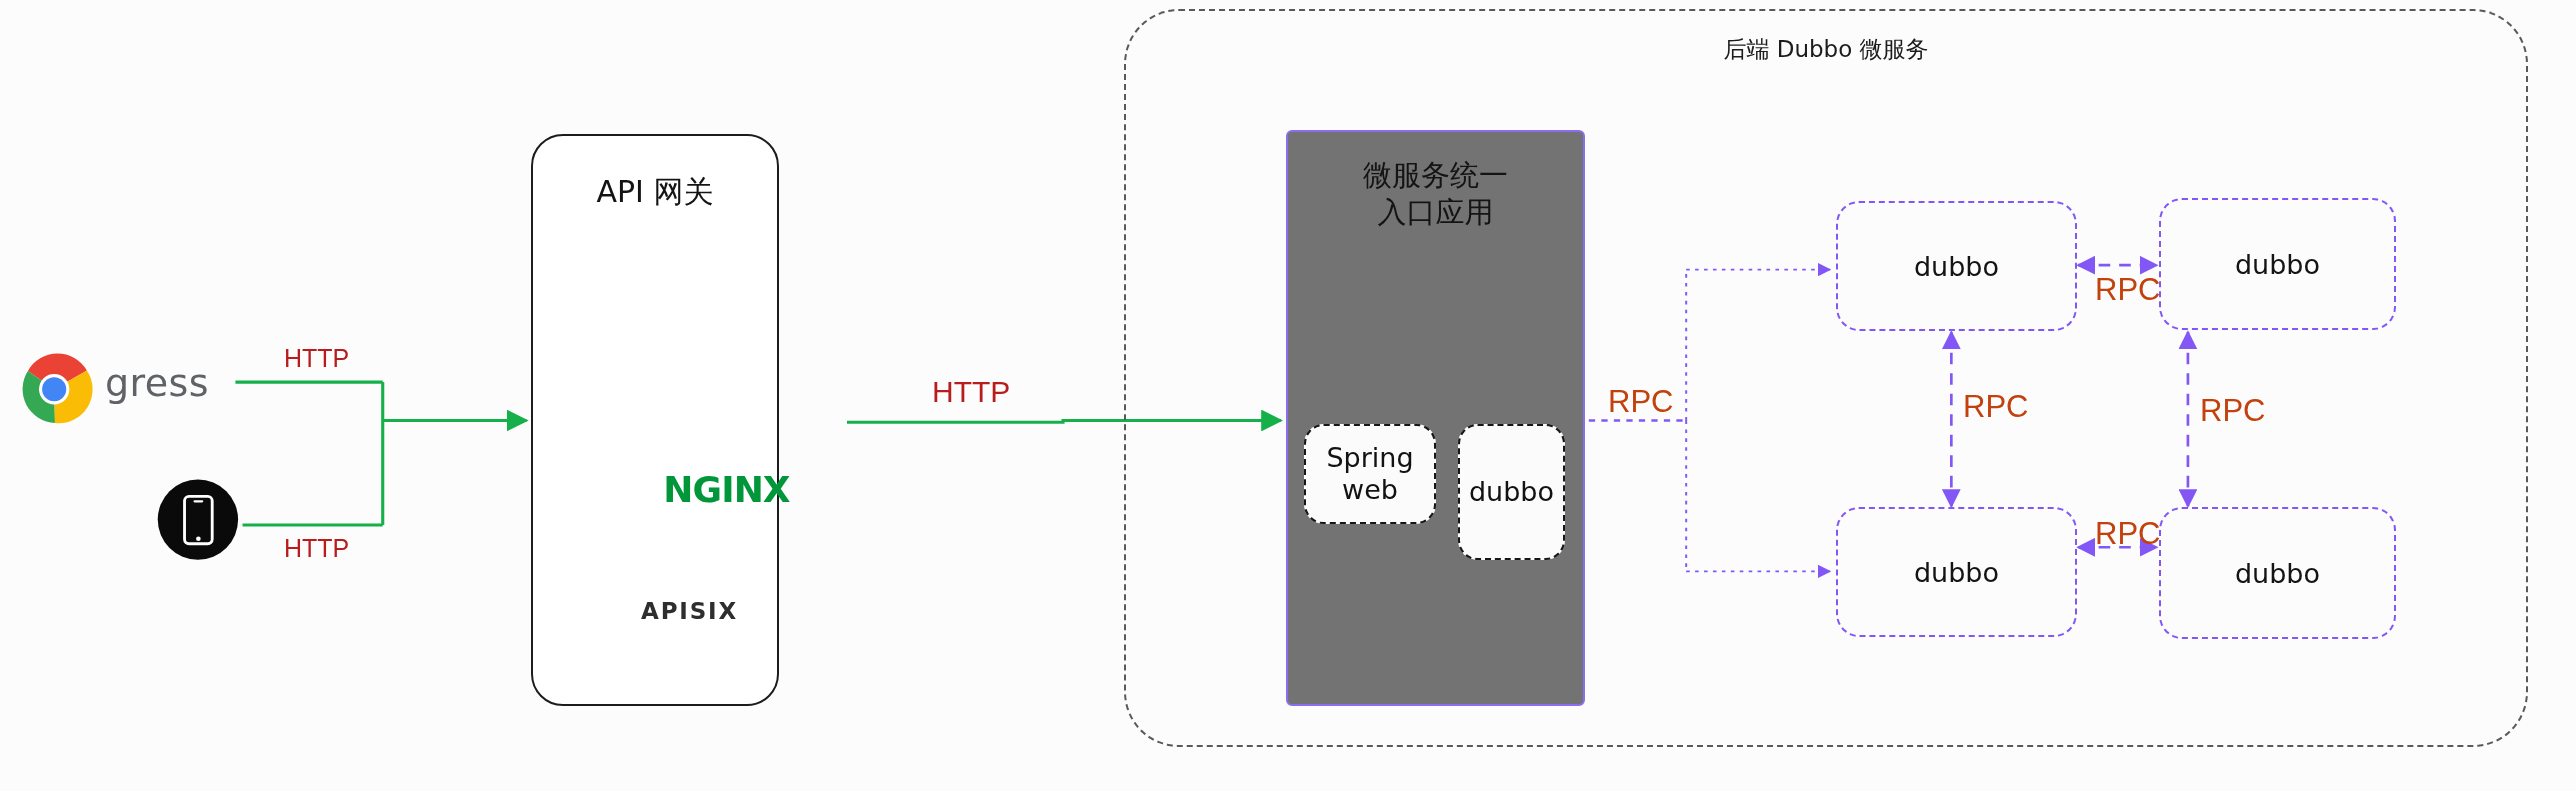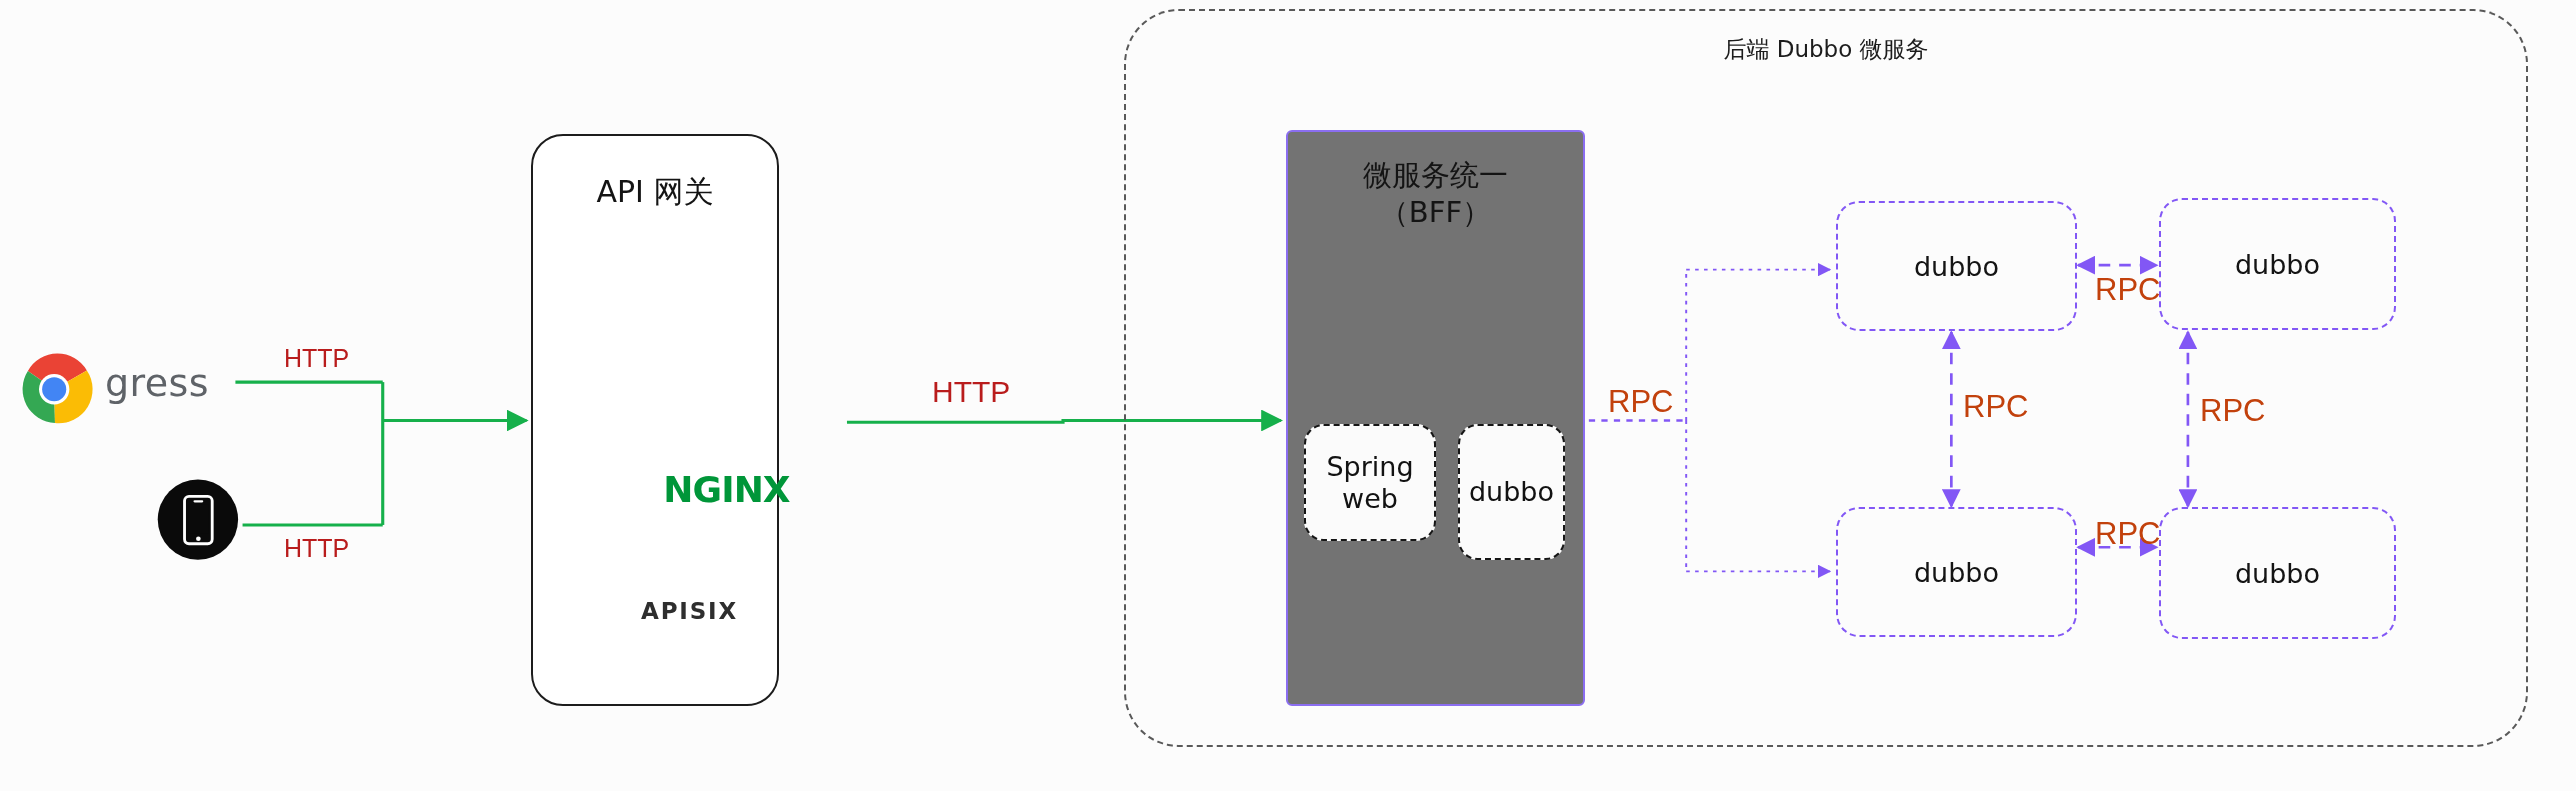--- a/index.html
+++ b/index.html
@@ -106,21 +106,21 @@
   .bff-sub {
     position: absolute; top: 292px;
     background: #fbfbfb;
     border: 2.7px dashed #161616;
     border-radius: 19.7px;
     display: flex; align-items: center; justify-content: center;
     text-align: center; line-height: 1.18;
     font-size: 27px; color: #121212;
     font-family: "DejaVu Sans", sans-serif;
   }
-  .bff-sub.spring { left: 16px;  width: 132px; height: 117px; }
+  .bff-sub.spring { left: 16px;  width: 132px; height: 100px; }
   .bff-sub.dubbo  { left: 170px; width: 107px; height: 136px; }
 
   
   .dubbo-node {
     position: absolute;
     border: 2.7px dashed #8257f5;
     border-radius: 23px;
     background: transparent;
     display: flex; align-items: center; justify-content: center;
     font-size: 27px; color: #141414;
@@ -241,21 +241,21 @@
     </div>
 
   </div>
 
   <div class="backend-container"></div>
   <div class="backend-title">后端 Dubbo 微服务</div>
 
   <div class="bff-card">
     <div class="bff-title">
       <div>微服务统一</div>
-      <div>（BFF）</div>
+      <div>入口应用</div>
     </div>
 
     <div class="bff-sub spring">
       <div>
         <div>Spring</div>
         <div>web</div>
       </div>
     </div>
 
     <div class="bff-sub dubbo">

